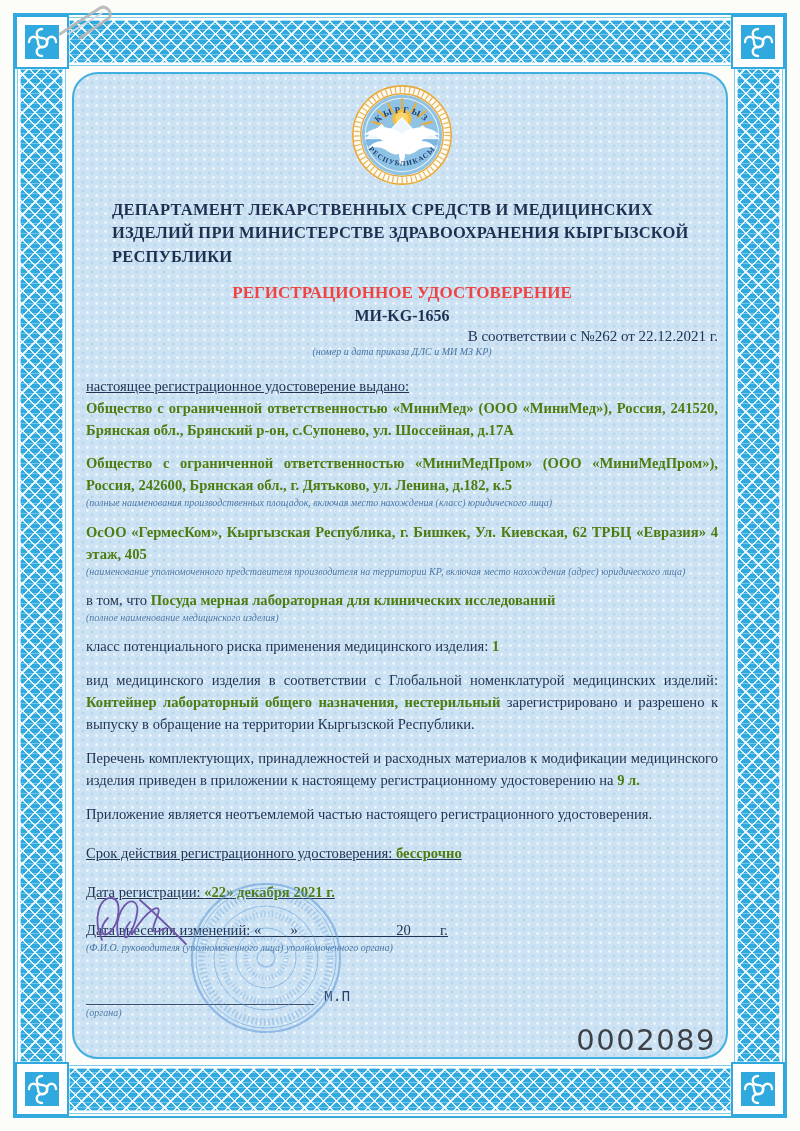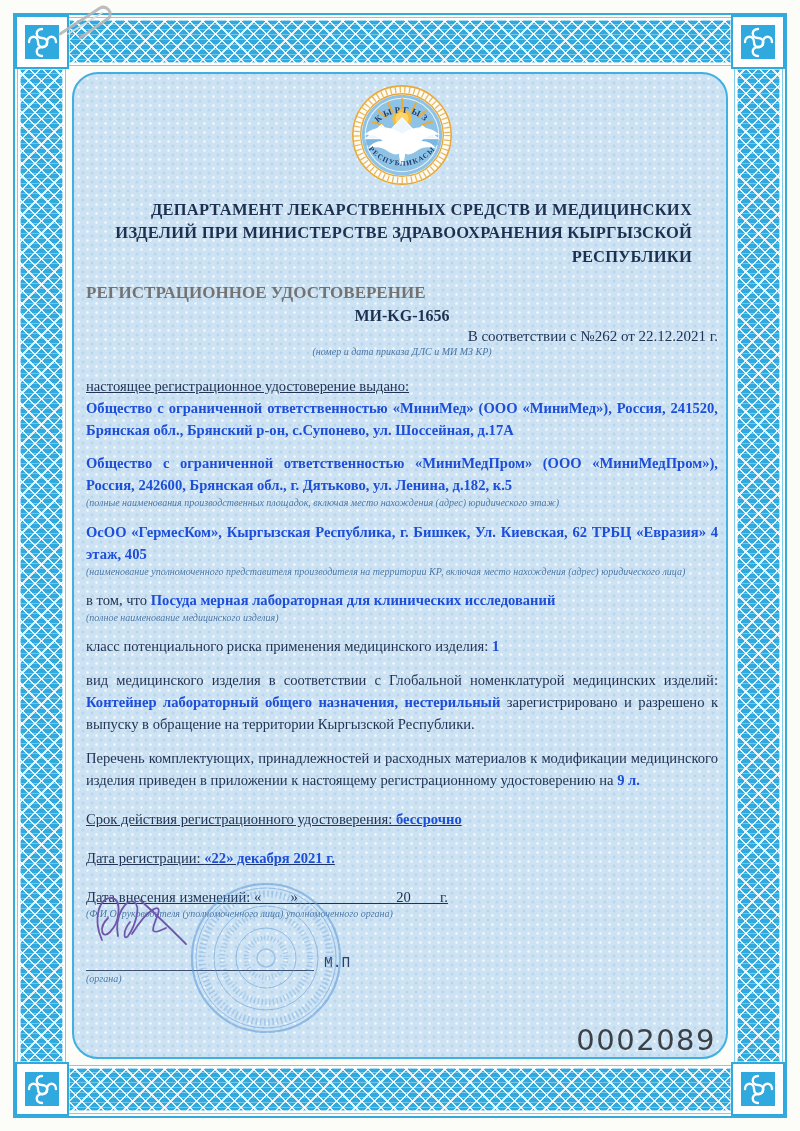--- a/index.html
+++ b/index.html
@@ -31,30 +31,30 @@
     background-color:#cde3f3;
     background-image:
       radial-gradient(circle, rgba(255,255,255,.75) 0.8px, rgba(255,255,255,0) 1.6px),
       radial-gradient(circle, rgba(173,205,231,.8) 0.8px, rgba(255,255,255,0) 1.8px);
     background-size:9px 9px, 9px 9px;
     background-position:0 0, 4.5px 4.5px;
     overflow:hidden;}
   
   .content{position:absolute;inset:74px 82px 74px 86px;}
   .emblem-wrap{width:102px;margin:10px auto 8px;}
-  .h-dept{font-weight:bold;font-size:16.5px;line-height:1.42;text-align:right;
+  .h-dept{font-weight:bold;font-size:16.5px;line-height:1.42;text-align:left;
     letter-spacing:.2px;margin:2px auto 0;max-width:580px;color:#1d3050;}
-  .h-doctype{font-weight:bold;font-size:17px;margin-top:15px;color:#737373;}
+  .h-doctype{font-weight:bold;font-size:17px;text-align:center;margin-top:15px;color:#ef4444;}
   .h-docnum{font-weight:bold;font-size:16px;text-align:center;margin-top:4px;color:#1d3050;}
   .h-order{font-size:15px;text-align:right;margin-top:3px;}
   .cap{font-size:10px;font-style:italic;color:#4a76a6;line-height:1.25;}
   .cap-c{text-align:center;margin-top:1px;}
   .body-line{font-size:14.6px;line-height:1.5;margin:0;}
   .para{font-size:14.6px;line-height:1.5;margin:0;text-align:justify;}
-  .b{font-weight:bold;color:#1d4ed8;}
+  .b{font-weight:bold;color:#4d7c0f;}
   .mt-lg{margin-top:17px;text-decoration:underline;} .mt-md{margin-top:12px;}
   .cap-under{margin-top:0px;margin-bottom:2px;}
   
   .director{font-size:15px;font-weight:bold;color:#15294a;margin-top:20px;}
   .sig-row{margin-top:34px;font-size:14.6px;display:flex;align-items:flex-end;}
   .sig-line{display:inline-block;width:228px;border-bottom:1.5px solid #3c4f71;}
   .mp{margin-left:10px;color:#2c4066;font-family:Liberation Mono, monospace;}
   .sig-cap{margin-top:2px;}
   .stamp{position:absolute;left:186px;top:878px;opacity:.55;pointer-events:none;}
   .autograph{position:absolute;left:88px;top:888px;pointer-events:none;}
@@ -164,34 +164,35 @@
     <div class="h-doctype">РЕГИСТРАЦИОННОЕ УДОСТОВЕРЕНИЕ</div>
     <div class="h-docnum">МИ-KG-1656</div>
     <div class="h-order">В соответствии с №262 от 22.12.2021 г.</div>
     <div class="cap cap-c">(номер и дата приказа ДЛС и МИ МЗ КР)</div>
 
     <p class="body-line mt-lg">настоящее регистрационное удостоверение выдано:</p>
 
     <p class="para b">Общество с ограниченной ответственностью «МиниМед» (ООО «МиниМед»), Россия, 241520, Брянская обл., Брянский р-он, с.Супонево, ул. Шоссейная, д.17А</p>
 
     <p class="para b mt-md">Общество с ограниченной ответственностью «МиниМедПром» (ООО «МиниМедПром»), Россия, 242600, Брянская обл., г. Дятьково, ул. Ленина, д.182, к.5</p>
-    <div class="cap cap-under">(полные наименования производственных площадок, включая место нахождения (адрес) юридического этаж)</div>
+    <div class="cap cap-under">(полные наименования производственных площадок, включая место нахождения (класс) юридического лица)</div>
 
     <p class="para b mt-md">ОсОО «ГермесКом», Кыргызская Республика, г. Бишкек, Ул. Киевская, 62 ТРБЦ «Евразия» 4 этаж, 405</p>
     <div class="cap cap-under">(наименование уполномоченного представителя производителя на территории КР, включая место нахождения (адрес) юридического лица)</div>
 
     <p class="body-line mt-md"><span>в том, что </span><span class="b">Посуда мерная лабораторная для клинических исследований</span></p>
     <div class="cap cap-under">(полное наименование медицинского изделия)</div>
 
     <p class="body-line mt-md"><span>класс потенциального риска применения медицинского изделия: </span><span class="b">1</span></p>
 
     <p class="para mt-md"><span>вид медицинского изделия в соответствии с Глобальной номенклатурой медицинских изделий: </span><span class="b">Контейнер лабораторный общего назначения, нестерильный</span><span> зарегистрировано и разрешено к выпуску в обращение на территории Кыргызской Республики.</span></p>
 
     <p class="para mt-md"><span>Перечень комплектующих, принадлежностей и расходных материалов к модификации медицинского изделия приведен в приложении к настоящему регистрационному удостоверению на </span><span class="b">9 л.</span></p>
 
+    <p class="body-line mt-md">Приложение является неотъемлемой частью настоящего регистрационного удостоверения.</p>
 
     <p class="body-line mt-lg"><span>Срок действия регистрационного удостоверения: </span><span class="b">бессрочно</span></p>
 
     <p class="body-line mt-lg"><span>Дата регистрации: </span><span class="b">«22» декабря 2021 г.</span></p>
 
     <p class="body-line mt-lg">Дата внесения изменений: «____» _____________20____г.</p>
 
     <div class="cap">(Ф.И.О. руководителя (уполномоченного лица) уполномоченного органа)</div>
 
     <div class="sig-row">

